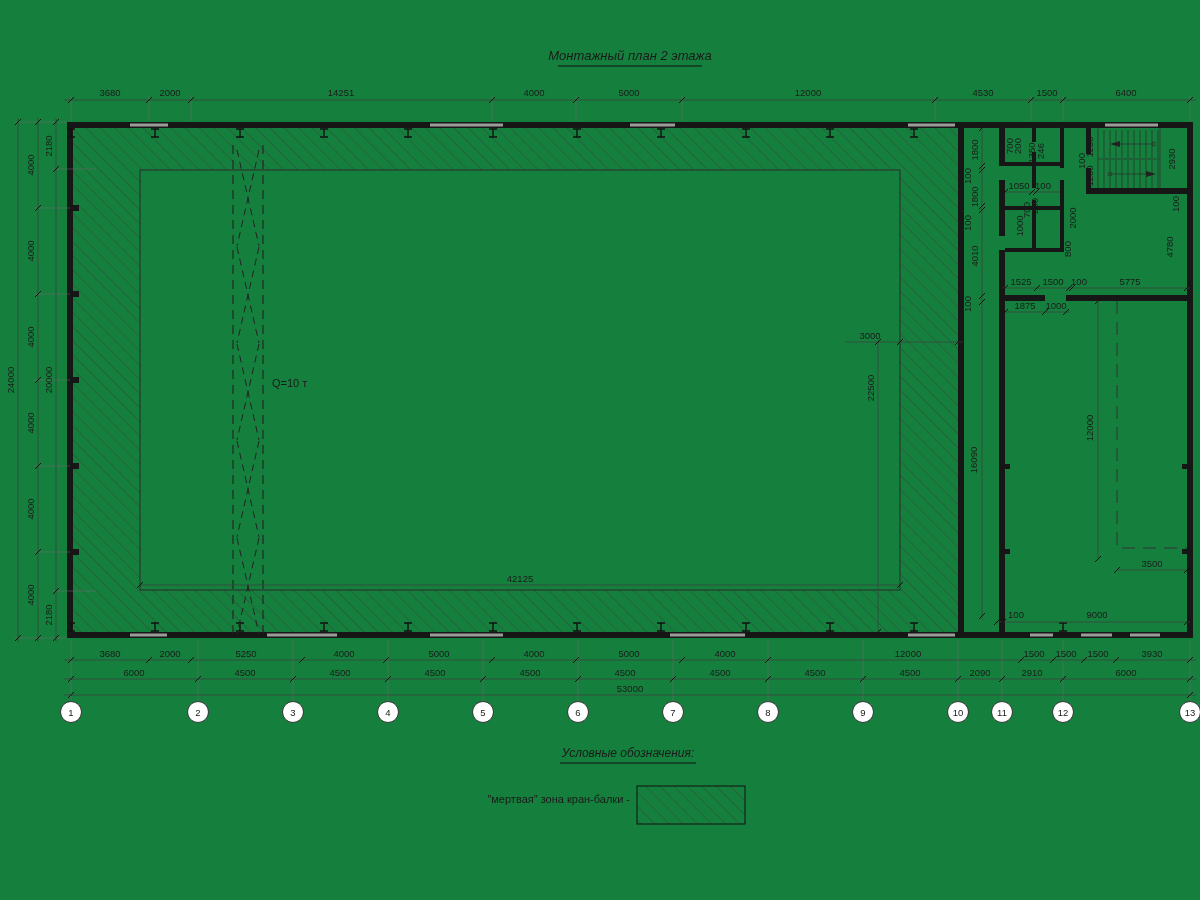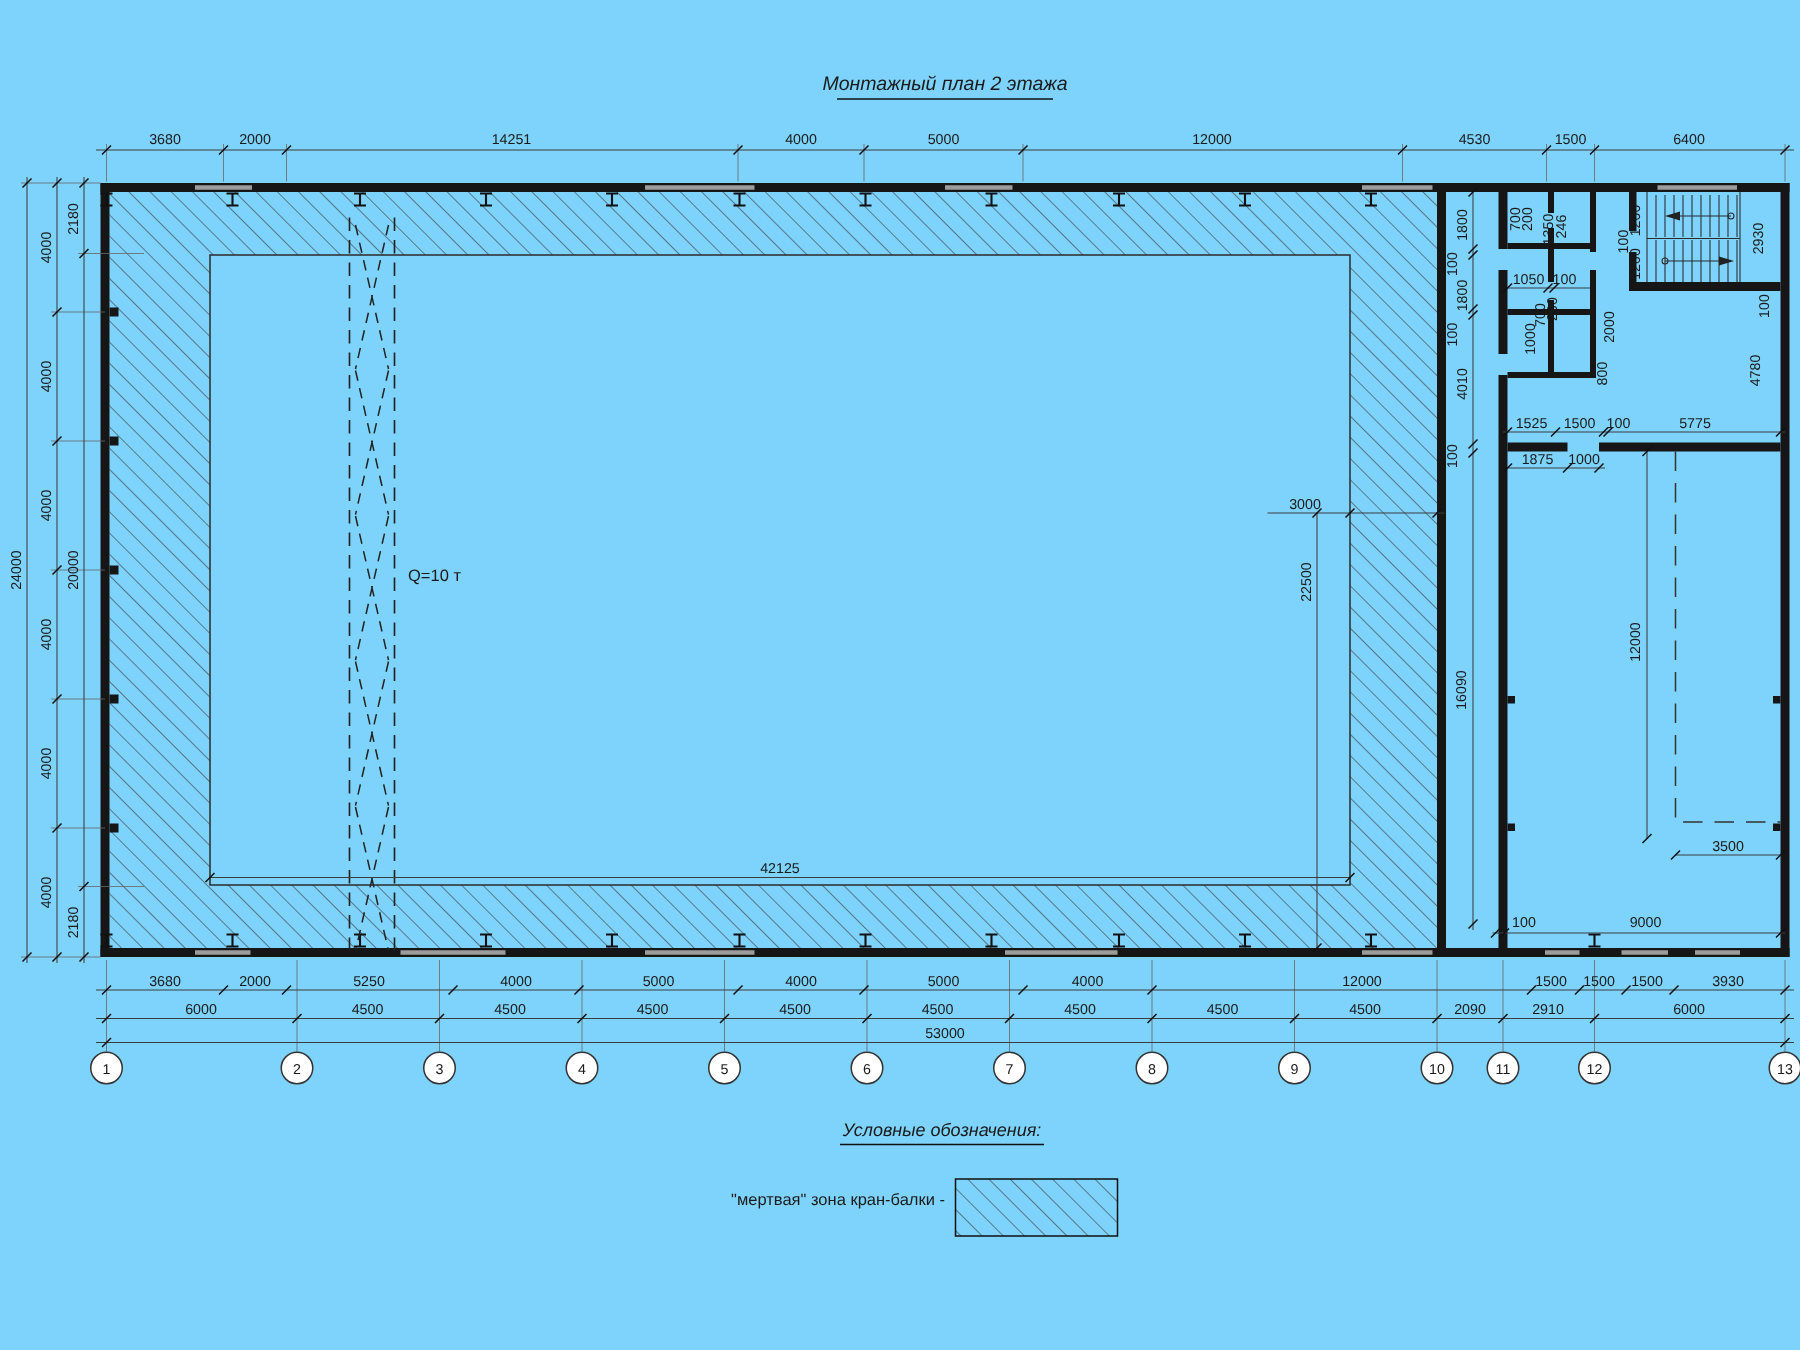--- a/index.html
+++ b/index.html
@@ -1,16 +1,16 @@
 <!DOCTYPE html>
 <html><head>
 <meta charset="utf-8">
 <style>
   html,body{margin:0;padding:0;background:#ffffff;}
-  .sheet{position:relative;width:1200px;height:900px;background:#7dd3fc;overflow:hidden;}
+  .sheet{position:relative;width:1200px;height:900px;background:#15803d;overflow:hidden;}
   svg text{font-family:"Liberation Sans",sans-serif;font-size:9.5px;fill:#1a1a1a;}
   text.mid{text-anchor:middle;}
   text.end{text-anchor:end;}
   text.title-t{font-size:13px;font-style:italic;}
   text.legend-h{font-size:12px;font-style:italic;}
   text.legend-l{font-size:11px;}
   text.crane-t{font-size:11px;}
   .wall{fill:#161616;}
   .win{fill:#9c9c9c;}
   .thin{stroke:#2b2b2b;stroke-width:1;fill:none;}

